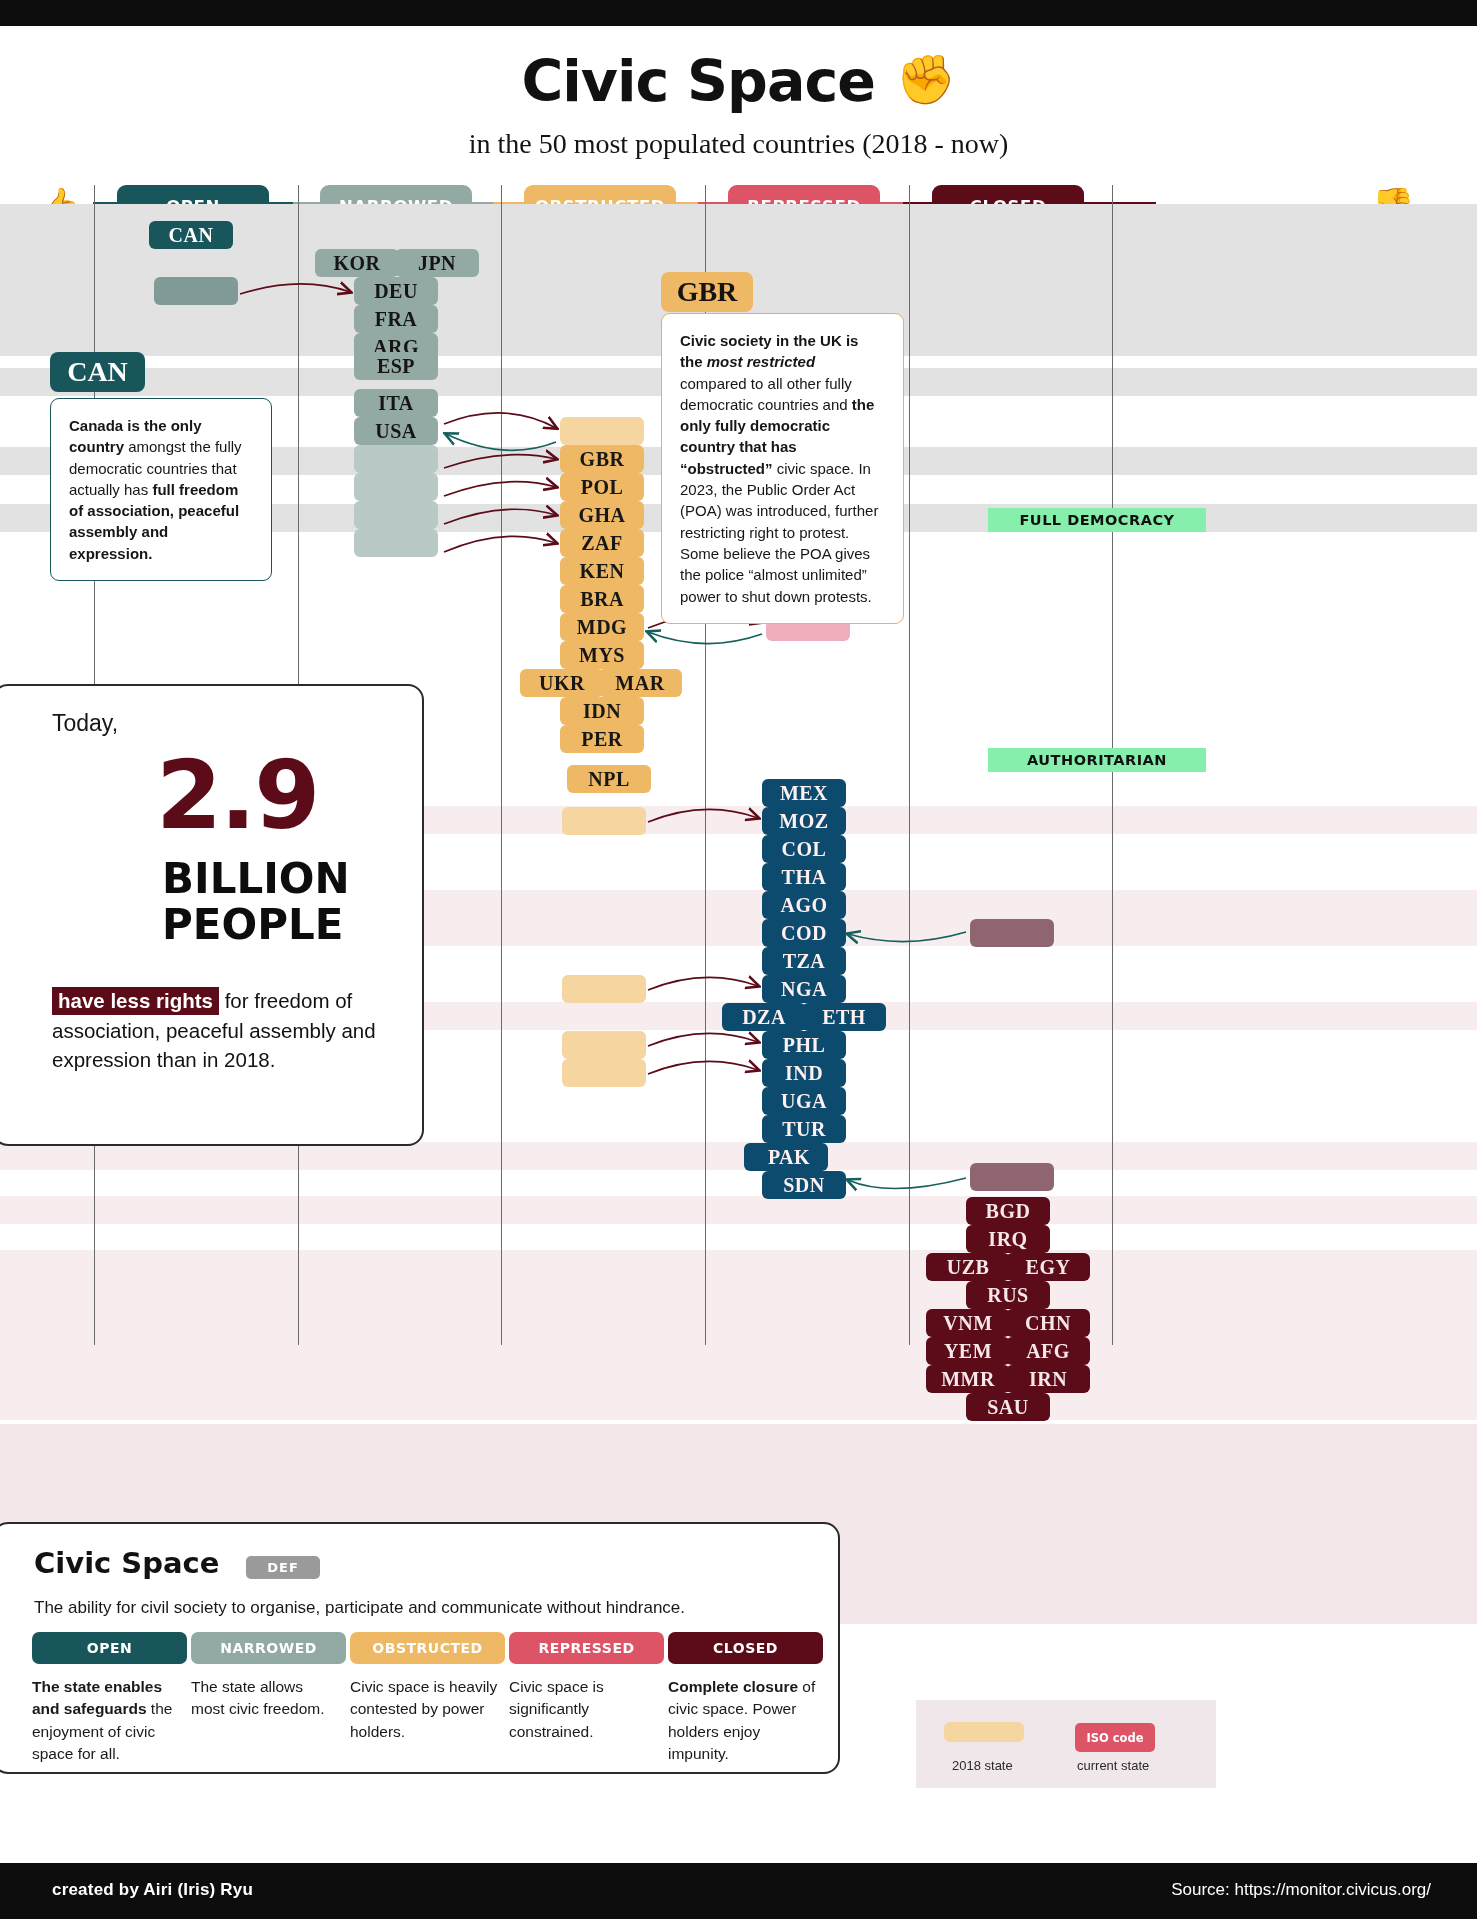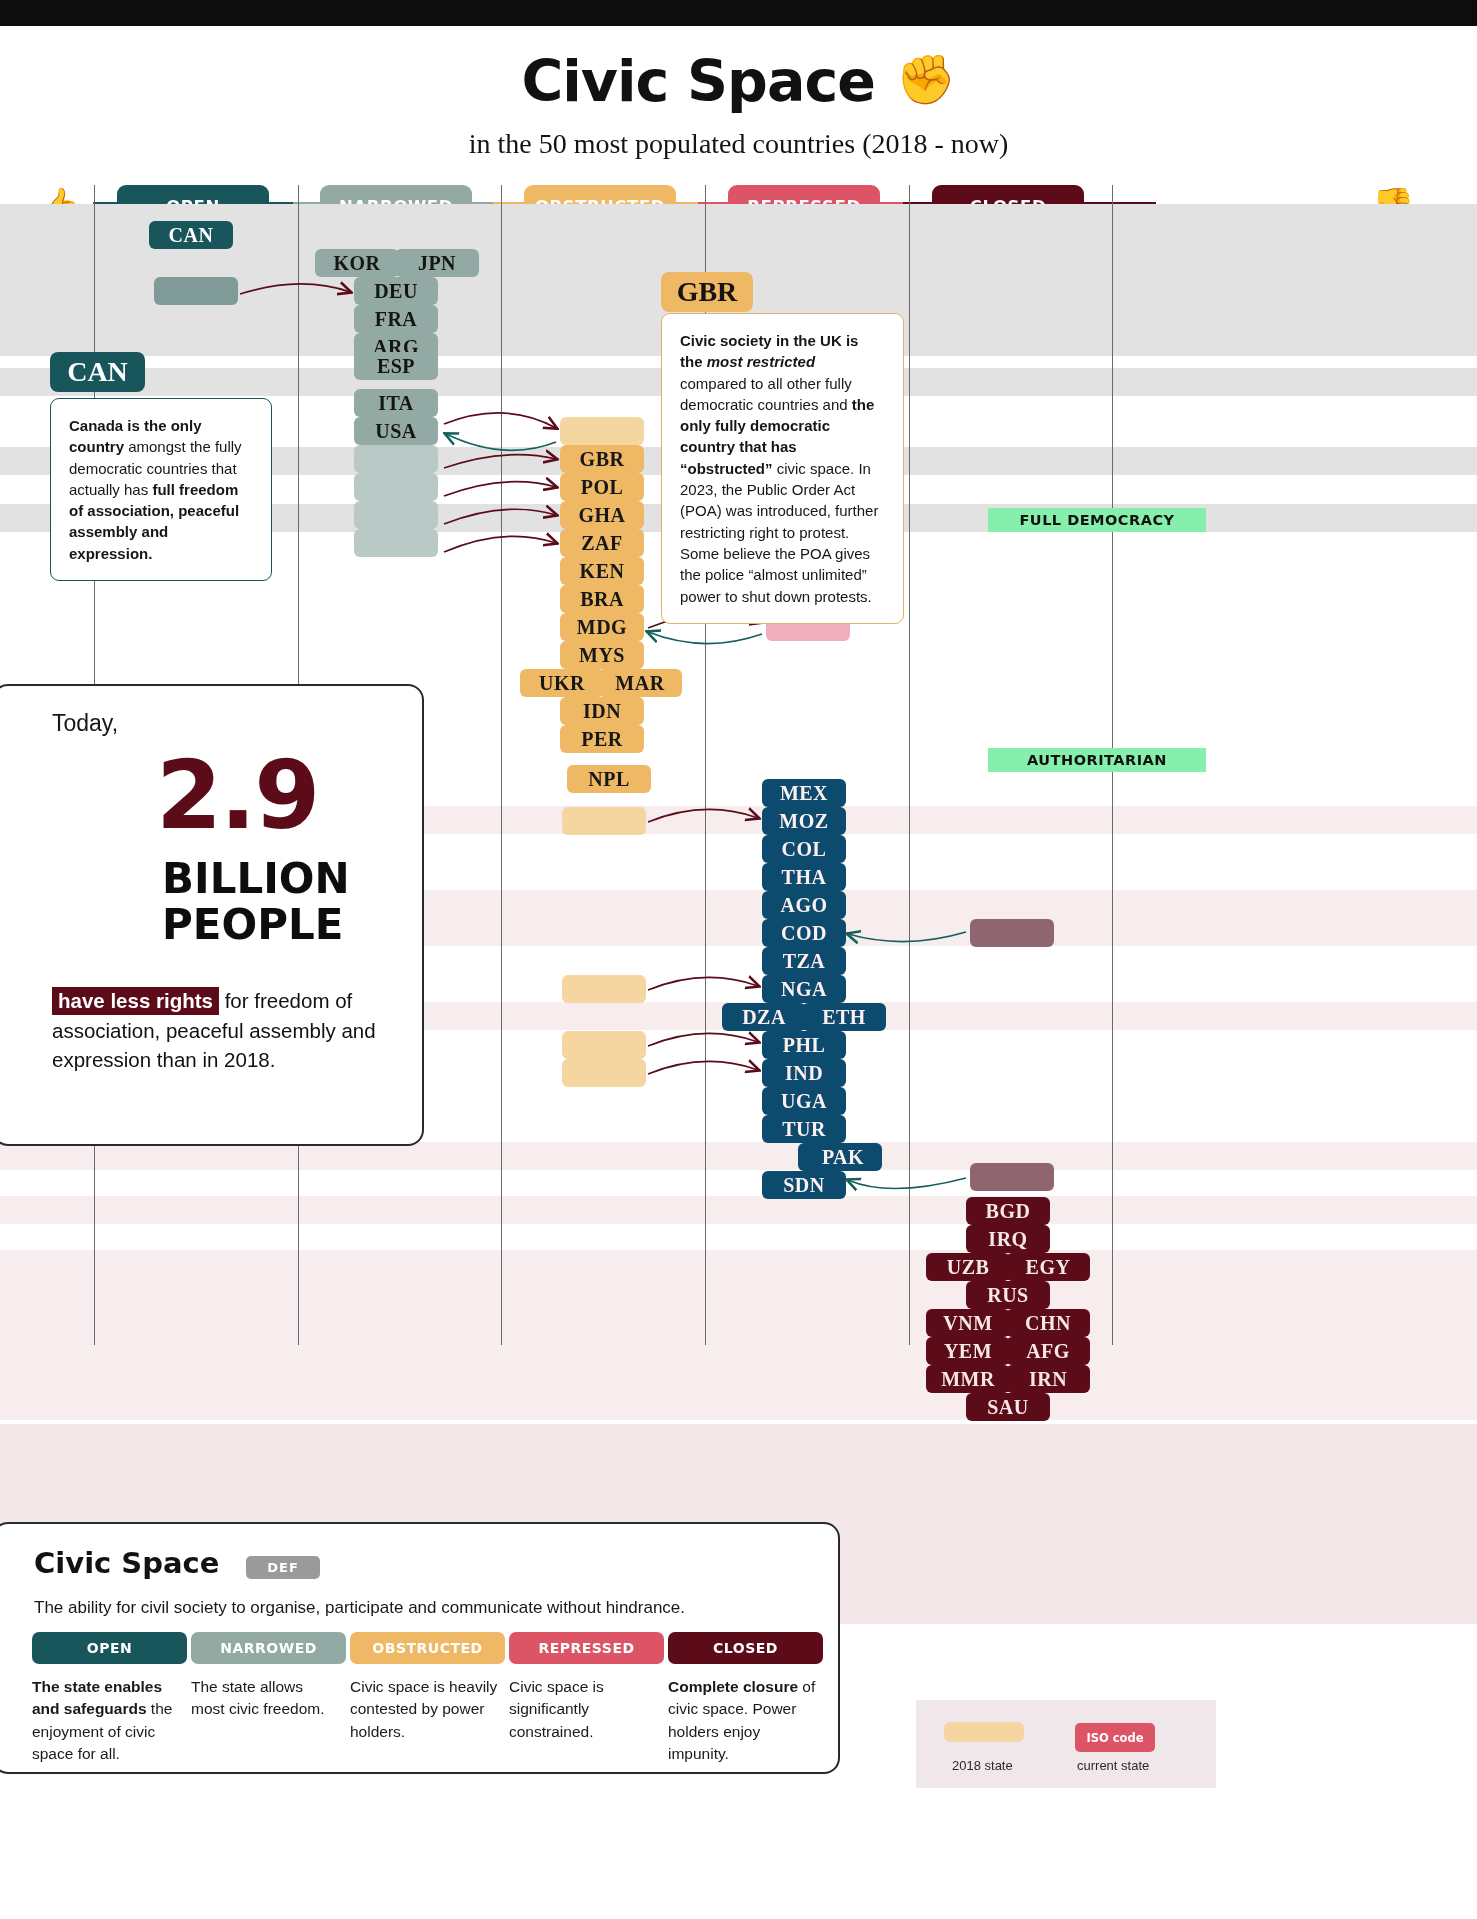--- a/index.html
+++ b/index.html
@@ -201,21 +201,21 @@
   <div class="chip w c-repr" style="left:762px;top:891px;">AGO</div>
   <div class="chip w c-repr" style="left:762px;top:919px;">COD</div>
   <div class="chip w c-repr" style="left:762px;top:947px;">TZA</div>
   <div class="chip w c-repr" style="left:762px;top:975px;">NGA</div>
   <div class="chip w c-repr" style="left:722px;top:1003px;">DZA</div>
   <div class="chip w c-repr" style="left:802px;top:1003px;">ETH</div>
   <div class="chip w c-repr" style="left:762px;top:1031px;">PHL</div>
   <div class="chip w c-repr" style="left:762px;top:1059px;">IND</div>
   <div class="chip w c-repr" style="left:762px;top:1087px;">UGA</div>
   <div class="chip w c-repr" style="left:762px;top:1115px;">TUR</div>
-  <div class="chip w c-repr" style="left:798px;top:1143px;padding-left:6px;">PAK</div>
+  <div class="chip w c-repr" style="left:744px;top:1143px;padding-left:6px;">PAK</div>
   <div class="chip w c-repr" style="left:762px;top:1171px;">SDN</div>
   <div class="chip w g-repr ghost" style="left:766px;top:613px;"></div>
 
   <div class="chip w g-clos ghost" style="left:970px;top:919px;"></div>
   <div class="chip w g-clos ghost" style="left:970px;top:1163px;"></div>
   <div class="chip w c-clos" style="left:966px;top:1197px;">BGD</div>
   <div class="chip w c-clos" style="left:966px;top:1225px;">IRQ</div>
   <div class="chip w c-clos" style="left:926px;top:1253px;">UZB</div>
   <div class="chip w c-clos" style="left:1006px;top:1253px;">EGY</div>
   <div class="chip w c-clos" style="left:966px;top:1281px;">RUS</div>
@@ -307,14 +307,18 @@
     <div class="defcol" style="left:515px;width:148px;"><span>Civic space is significantly constrained.</span><span></span></div>
     <div class="defcol" style="left:674px;width:155px;"><b>Complete closure</b><span> of civic space. Power holders enjoy impunity.</span></div>
   </div>
 
   <div class="keybox"></div>
   <div class="keychip" style="left:944px;top:1722px;width:80px;height:20px;background:#f6d6a0;"></div>
   <div class="keylabel" style="left:952px;top:1758px;">2018 state</div>
   <div class="keyiso">ISO code</div>
   <div class="keylabel" style="left:1077px;top:1758px;">current state</div>
 
+  <div class="footer">
+    <div class="credit">created by Airi (Iris) Ryu</div>
+    <div class="source">Source:  https://monitor.civicus.org/</div>
+  </div>
 
 </div>
 
 </body></html>

